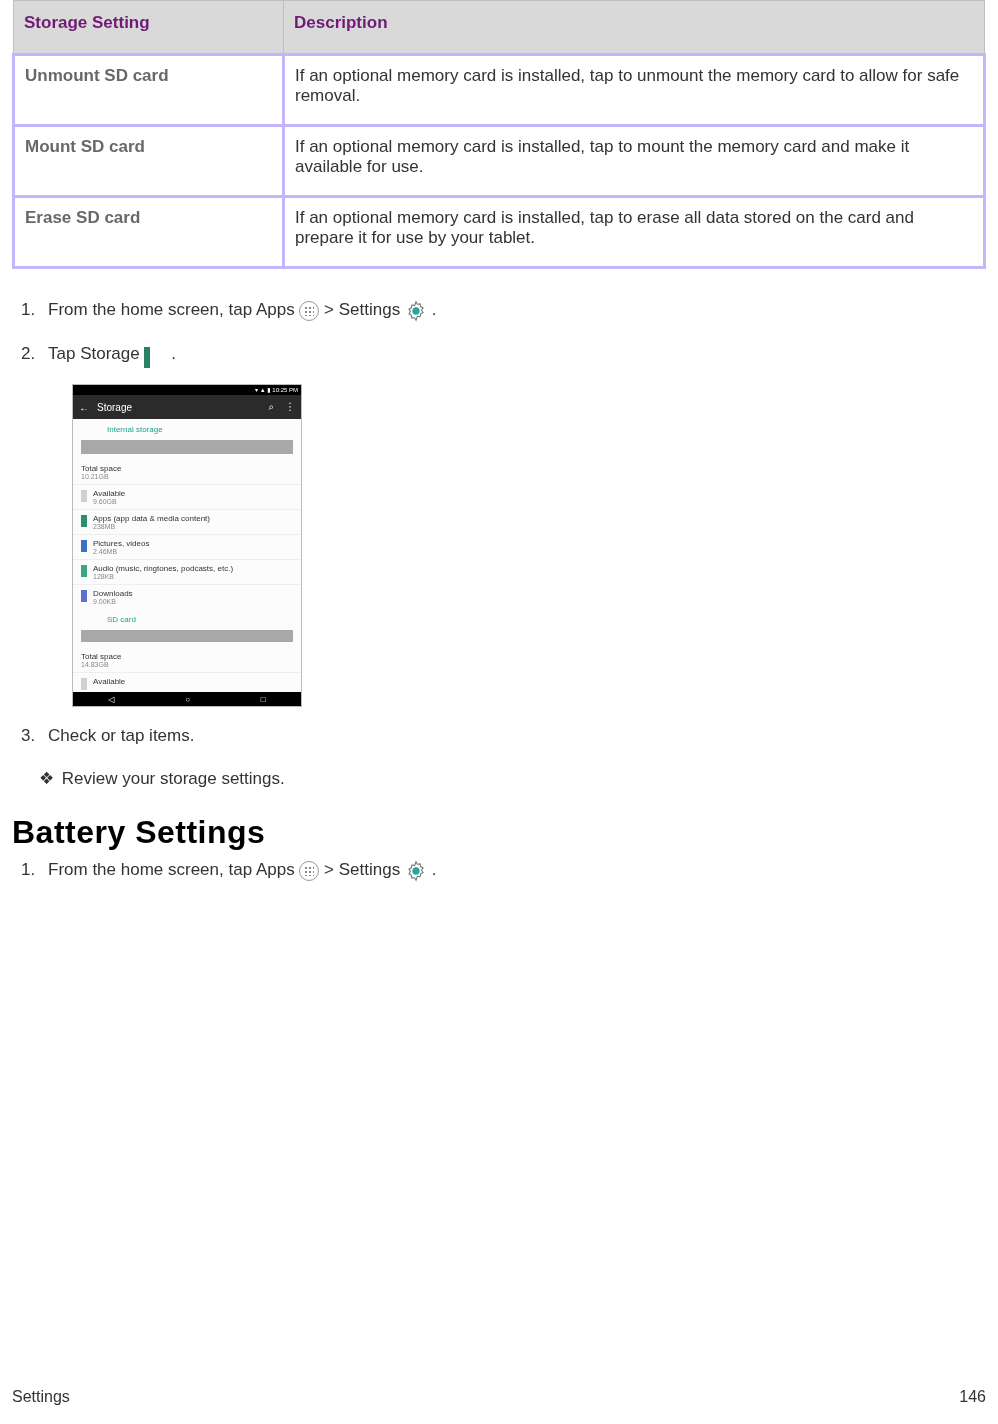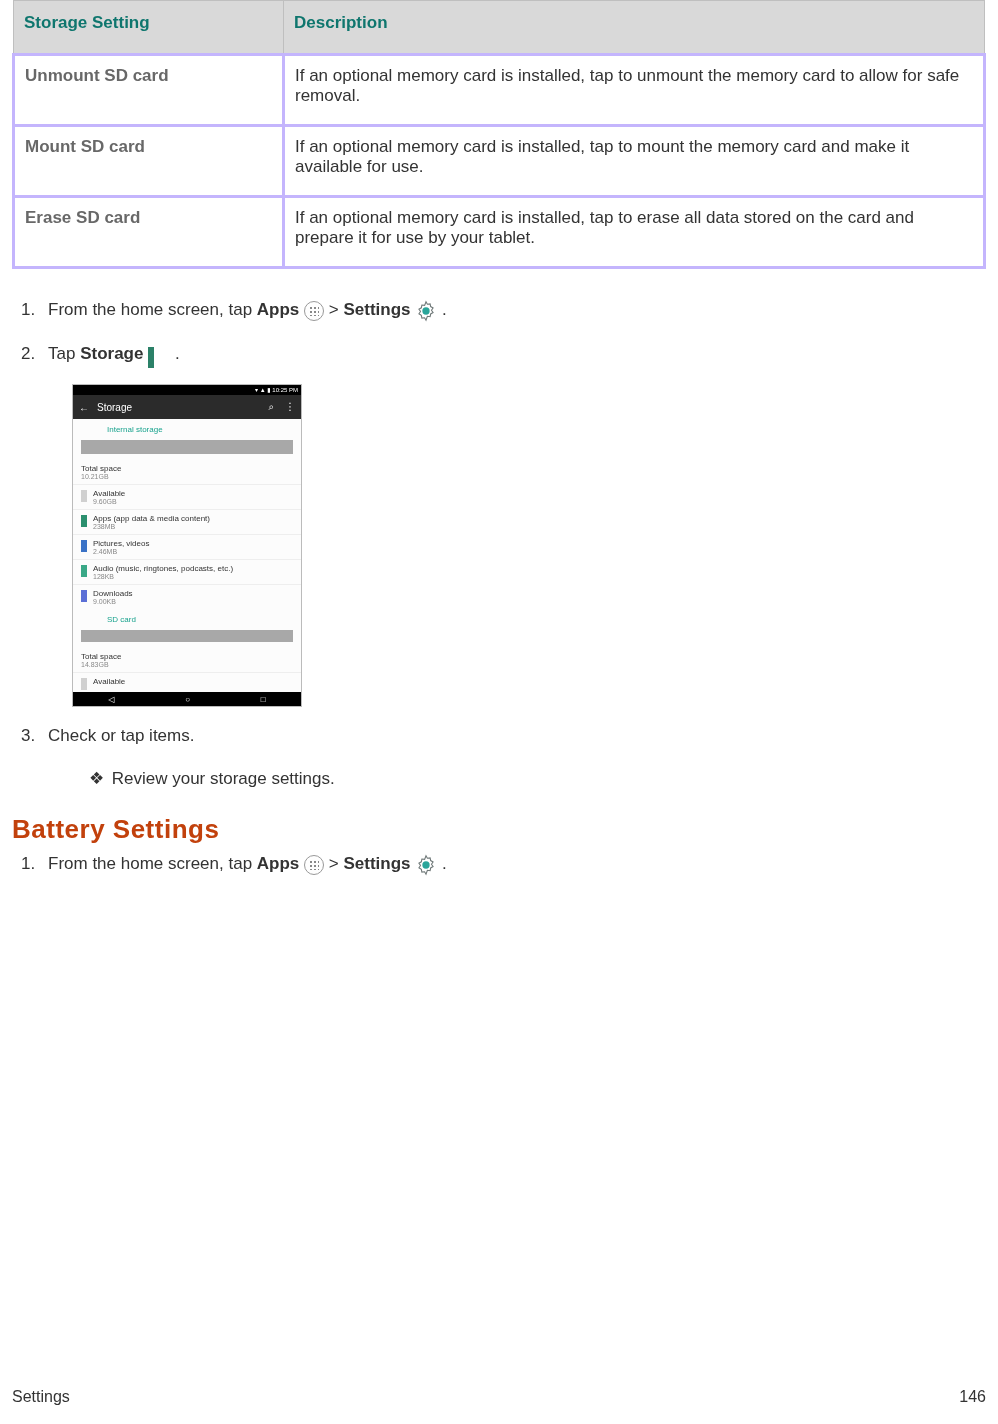--- a/index.html
+++ b/index.html
@@ -18,21 +18,21 @@
   }
   table.settings-table {
     width: 100%;
     border-collapse: collapse;
     margin-bottom: 28px;
   }
   table.settings-table th {
     background: #d9d9d9;
     text-align: left;
     font-weight: bold;
-    color: #0f766e;
+    color: #701a75;
     padding: 12px 10px 20px 10px;
     border: 1px solid #bfbfbf;
     font-size: 17px;
   }
   table.settings-table td {
     border: 3px solid #c4b5fd;
     padding: 10px 10px 18px 10px;
     vertical-align: top;
     font-size: 17px;
     color: #333;
@@ -52,21 +52,21 @@
     margin: 0 0 0 28px;
     padding: 0;
     font-size: 17px;
   }
   ol.steps > li {
     margin-bottom: 18px;
     padding-left: 8px;
     line-height: 1.5;
   }
   .bullet-wrap {
-    margin-left: 77px;
+    margin-left: 27px;
     font-size: 17px;
     line-height: 1.4;
   }
   .bullet-glyph {
     display: inline-block;
     width: 18px;
   }
   .icon-apps {
     display: inline-block;
     width: 20px; height: 20px;
@@ -94,21 +94,21 @@
   .icon-storage {
     display: inline-block;
     width: 22px; height: 18px;
     vertical-align: middle;
   }
   .icon-storage .bar {
     height: 3px; margin-bottom: 2px;
     background: #3aa887;
     border: 1px solid #2b8168;
   }
-  strong { font-weight: bold; }
+  strong { font-weight: normal; }
 
   
   .mock-shot {
     width: 230px;
     margin-left: 60px;
     border: 1px solid #bbb;
     font-family: Arial, sans-serif;
     background: #fcfcfc;
     margin-bottom: 16px;
   }
@@ -154,23 +154,23 @@
   .mock-shot .plain .s { font-size: 7px; color: #888; }
   .mock-shot .navbar {
     background: #000; height: 14px;
     display:flex; justify-content: space-around; align-items:center;
     color:#fff; font-size:8px;
   }
 
   h1.big-heading {
     font-family: Arial, Helvetica, sans-serif;
     font-weight: 900;
-    font-size: 26px;
+    font-size: 32px;
     margin: 24px 0 6px 0;
-    color: #c2410c;
+    color: #000000;
     letter-spacing: 0.5px;
   }
   p.lead {
     font-size: 17px;
     margin: 4px 0 18px 0;
     line-height: 1.45;
   }
   .footer {
     position: absolute;
     bottom: 18px;

